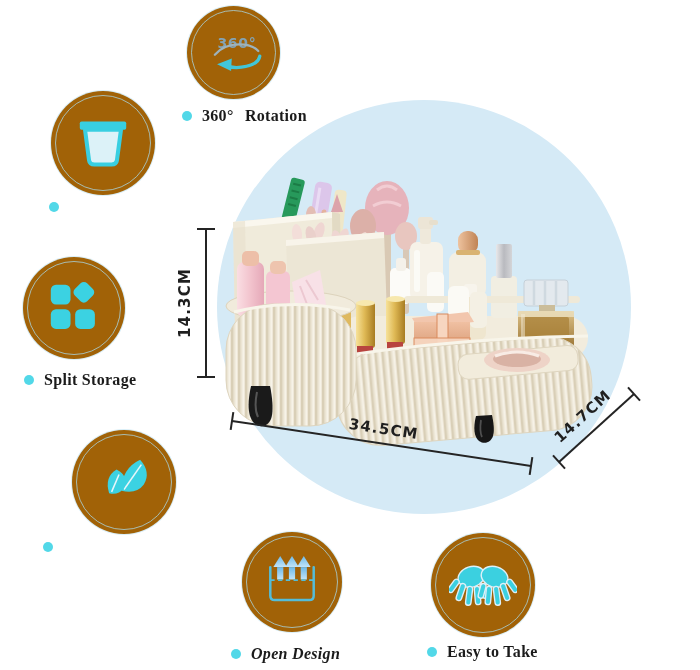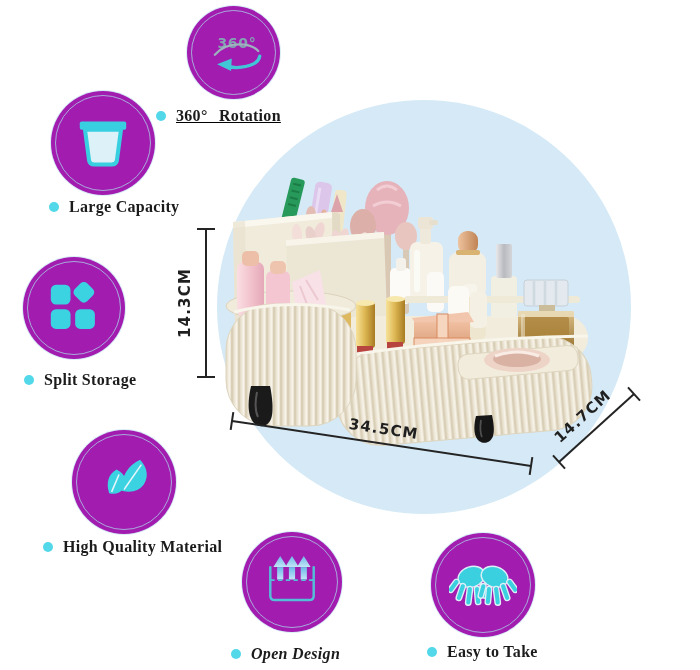--- a/index.html
+++ b/index.html
@@ -1,19 +1,19 @@
 <!DOCTYPE html>
 <html><head>
 <meta charset="utf-8">
 <style>
   html,body{margin:0;padding:0;background:#ffffff;}
   body{width:700px;height:670px;position:relative;overflow:hidden;
        font-family:"Liberation Sans",sans-serif;}
   #scene{position:absolute;left:0;top:0;z-index:1;}
-  .icon-circle{position:absolute;border-radius:50%;background:#a21caf;
+  .icon-circle{position:absolute;border-radius:50%;background:#a16207;
        display:flex;align-items:center;justify-content:center;z-index:2;
        box-shadow:0 0 0 1px #d9eef7;}
   .icon-circle::after{content:"";position:absolute;inset:4px;border:1px solid #a9d9ea;
        border-radius:50%;opacity:.75;}
   .icon-circle svg{position:relative;z-index:1;}
   .feature-label{position:absolute;display:flex;align-items:center;gap:10px;height:22px;z-index:2;}
   .dot{width:10px;height:10px;border-radius:50%;background:#52d8e8;flex:0 0 auto;}
   .label-text{font-family:"Liberation Serif",serif;font-weight:700;font-size:16px;
        color:#1b1b1b;letter-spacing:.3px;white-space:nowrap;}
   .label-text.gap{word-spacing:7px;}
@@ -312,35 +312,33 @@
         <rect x="8" y="42" width="8" height="22" rx="4" transform="rotate(36 12 44)"></rect>
         <rect x="17" y="48" width="8" height="26" rx="4" transform="rotate(19 21 50)"></rect>
         <rect x="27" y="52" width="8" height="28" rx="4" transform="rotate(7 31 54)"></rect>
         <rect x="37" y="52" width="8" height="27" rx="4" transform="rotate(-5 41 54)"></rect>
         <rect x="45" y="48" width="8" height="22" rx="4" transform="rotate(-15 49 50)"></rect>
       </g>
     </g>
   </svg>
 </div>
 
-<div class="feature-label" style="left:156px;top:105px;text-decoration:underline;">
+<div class="feature-label" style="left:182px;top:105px;">
   <span class="dot"></span>
   <span class="label-text gap">360° Rotation</span>
 </div>
 <div class="feature-label" style="left:49px;top:196px;">
   <span class="dot"></span>
-  <span class="label-text">Large Capacity</span>
 </div>
 <div class="feature-label" style="left:24px;top:369px;text-align:right;">
   <span class="dot"></span>
   <span class="label-text">Split Storage</span>
 </div>
 <div class="feature-label" style="left:43px;top:536px;">
   <span class="dot"></span>
-  <span class="label-text">High Quality Material</span>
 </div>
 <div class="feature-label" style="left:231px;top:643px;font-style:italic;">
   <span class="dot"></span>
   <span class="label-text">Open Design</span>
 </div>
 <div class="feature-label" style="left:427px;top:641px;">
   <span class="dot"></span>
   <span class="label-text">Easy to Take</span>
 </div>
 

